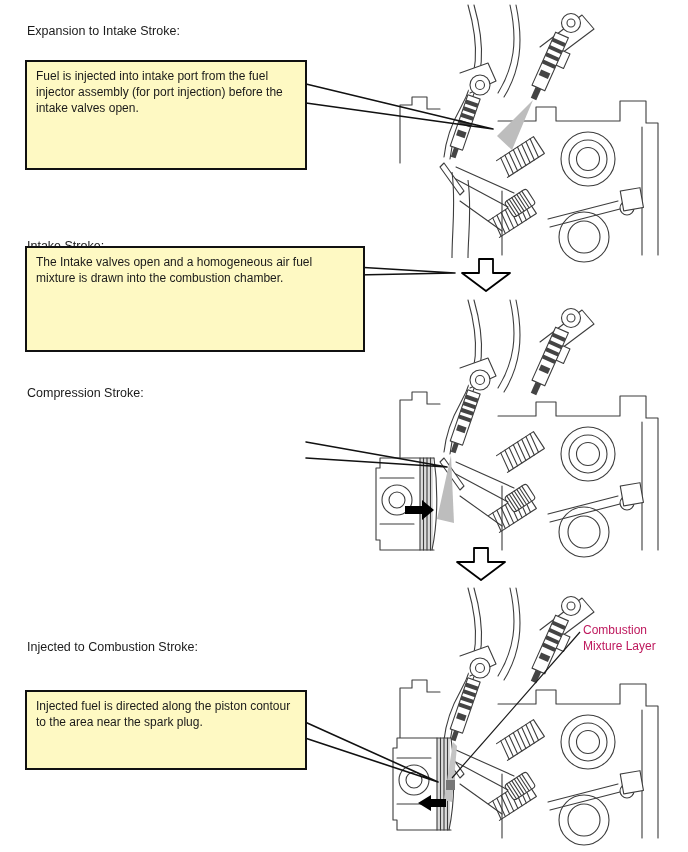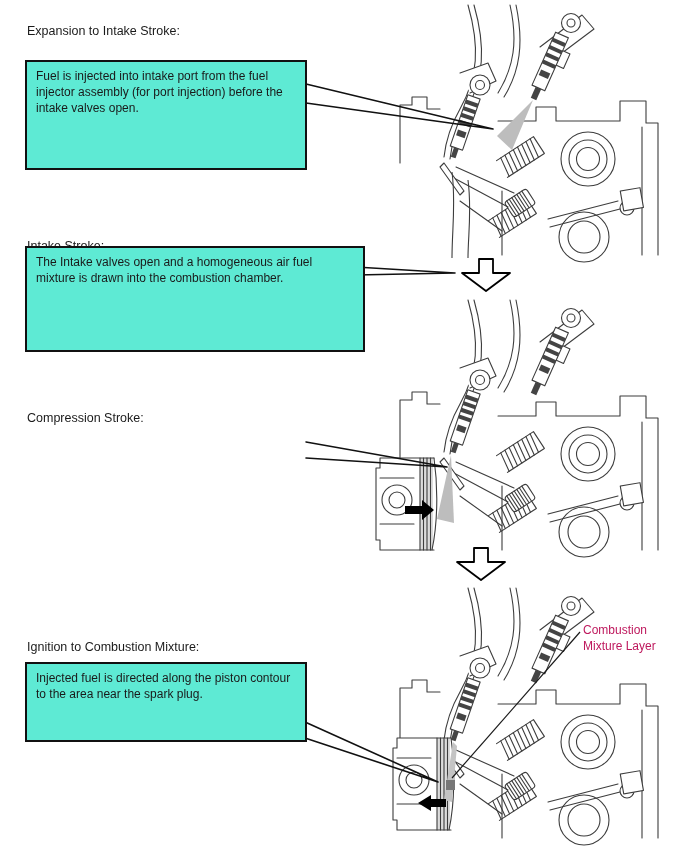--- a/index.html
+++ b/index.html
@@ -7,30 +7,30 @@
     position:relative;width:688px;height:852px;background:#fff;overflow:hidden;
     font-family:"Liberation Sans","DejaVu Sans",sans-serif;color:#1a1a1a;
   }
   .diagram-svg{position:absolute;left:0;top:0;z-index:1;}
   .stroke-label{
     position:absolute;z-index:3;font-size:12.5px;line-height:1.2;color:#1a1a1a;
     white-space:nowrap;
   }
   .callout-box{
     position:absolute;z-index:3;box-sizing:border-box;border:2px solid #111;
-    background:#5eead4;padding:6px 9px;font-size:12px;line-height:1.34;color:#1a1a1a;
+    background:#fef9c3;padding:6px 9px;font-size:12px;line-height:1.34;color:#1a1a1a;
   }
   .lbl-1{left:27px;top:24px;}
   .box-1{left:25px;top:60px;width:282px;height:110px;}
   .lbl-2{left:27px;top:215px;margin-top:24px;}
   .box-2{left:25px;top:246px;width:340px;height:106px;}
-  .lbl-3{left:27px;top:411px;}
+  .lbl-3{left:27px;top:386px;}
   .box-3{left:25px;top:422px;width:282px;height:131px;}
   .lbl-4{left:27px;top:640px;}
-  .box-4{left:25px;top:662px;width:282px;height:80px;}
+  .box-4{left:25px;top:690px;width:282px;height:80px;}
   .mixture-label{
     position:absolute;z-index:3;left:583px;top:622px;width:104px;
     font-size:12px;line-height:1.35;color:#be185d;white-space:pre-line;
   }
 </style>
 </head>
 <body>
 
 <div class="page">
 
@@ -163,21 +163,21 @@
     <span>Fuel is injected into intake port from the fuel injector assembly (for port injection) before the intake valves open.</span>
   </div>
 
   <div class="stroke-label lbl-2">Intake Stroke:</div>
   <div class="callout-box box-2">
     <span>The Intake valves open and a homogeneous air fuel mixture is drawn into the combustion chamber.</span>
   </div>
 
   <div class="stroke-label lbl-3">Compression Stroke:</div>
 
-  <div class="stroke-label lbl-4">Ignition to Combustion Mixture:</div>
+  <div class="stroke-label lbl-4">Injected to Combustion Stroke:</div>
   <div class="callout-box box-4">
     <span>Injected fuel is directed along the piston contour to the area near the spark plug.</span>
   </div>
 
   <div class="mixture-label">Combustion
 Mixture Layer</div>
 
 </div>
 
 </body></html>

